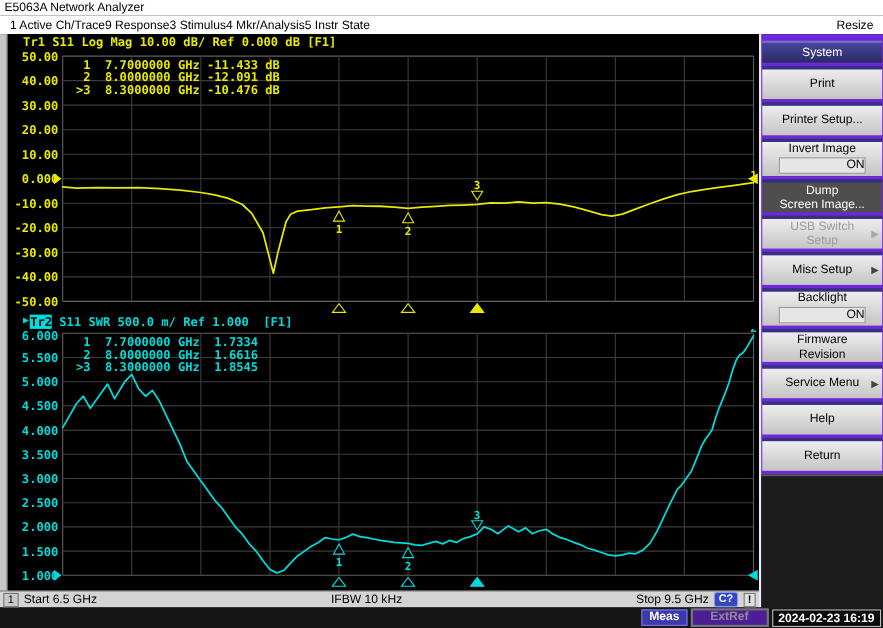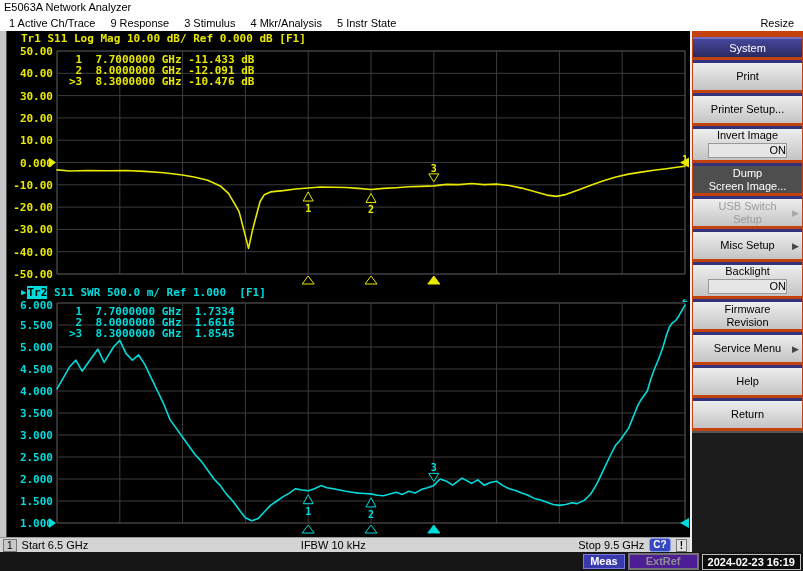--- a/index.html
+++ b/index.html
@@ -1,20 +1,20 @@
 <!DOCTYPE html>
 <html><head>
 <meta charset="utf-8">
 <style>
   * { margin:0; padding:0; box-sizing:border-box; }
   body { background:#666; font-family:"Liberation Sans", sans-serif; }
   .app { width:803px; height:571px; background:#000; position:relative; overflow:hidden; border:0; }
 
   .titlebar { height:14px; background:#ffffff; font-size:11px; line-height:14px; padding-left:4px; color:#000; }
-  .menubar { height:17px; background:#ffffff; display:flex; align-items:center; gap:15px; font-size:11px; color:#000; padding:0 9px; }
+  .menubar { height:17px; background:#ffffff; display:flex; align-items:center; font-size:11px; color:#000; padding:0 9px; }
   .menubar .menu-item { cursor:default; }
   .menu-resize { margin-left:auto; }
 
   .main { display:flex; height:521px; }
   .screen { width:690px; display:flex; flex-direction:column; background:#000; }
   .screen-body { flex:1; display:flex; }
   .left-strip { width:7px; background:#c6c6c6; border-right:1px solid #555; }
   .display { width:682px; position:relative; }
 
   .tr-header { height:14px; font:bold 11px "DejaVu Sans Mono", monospace; white-space:pre; padding-left:14px; display:flex; align-items:center; }
@@ -26,21 +26,21 @@
   svg.chart { display:block; }
   svg.chart text.axis { font:bold 10px "DejaVu Sans Mono", monospace; }
   svg.chart text.mono { font:bold 11px "DejaVu Sans Mono", monospace; }
 
   .stim-bar { height:15px; background:#d4d4d4; border-top:1px solid #999; display:flex; align-items:center; font-size:11px; color:#000; padding:0 3px; gap:5px; }
   .chan-box { border:1px solid #777; background:#c9c9c9; font-size:10px; line-height:11px; padding:0 3px; }
   .stim-spacer { flex:1; }
   .c2-badge { background:#3448c0; color:#fff; font-weight:bold; font-size:10px; line-height:12px; padding:0 3px; border-radius:3px; border:1px solid #8899e8; }
   .warn-box { background:#e0e0e0; border:1px solid #777; font-size:10px; font-weight:bold; line-height:11px; padding:0 3px; }
 
-  .sidebar { width:113px; background:#c2410c; border-left:2px solid #ededed; display:flex; flex-direction:column; padding:6px 1px 0 1px; gap:3px; }
+  .sidebar { width:113px; background:#6d28d9; border-left:2px solid #ededed; display:flex; flex-direction:column; padding:6px 1px 0 1px; gap:3px; }
   .sb-btn { position:relative; border-top:3px solid #32327d; background:linear-gradient(#eeeeee,#c4c4c4); color:#000; font-size:11px; line-height:13px; text-align:center; display:flex; flex-direction:column; justify-content:center; min-height:30px; cursor:default; }
   .sb-btn.header { border-top:2px solid #7070c0; background:linear-gradient(#46469c,#2a2a62); color:#fff; min-height:20px; }
   .sb-btn.active { background:#4e4e4e; color:#fff; }
   .sb-btn.disabled { color:#9b9b9b; }
   .toggle-box { background:#e6e6e6; border:1px solid #999; margin:1px 15px 2px; line-height:13px; font-size:11px;text-align:right; }
   .sb-arrow { position:absolute; right:3px; top:50%; transform:translateY(-50%); font-size:9px; color:#444; }
   .sb-btn.disabled .sb-arrow { color:#a8a8a8; }
   .sb-fill { flex:1; background:#1c1c1c; margin:0 -1px; border-top:2px solid #555; }
 
   .statusbar { height:19px; background:#161616; display:flex; align-items:center; justify-content:flex-end; gap:3px; padding:0 2px; font-size:11px;font-weight:bold; }

